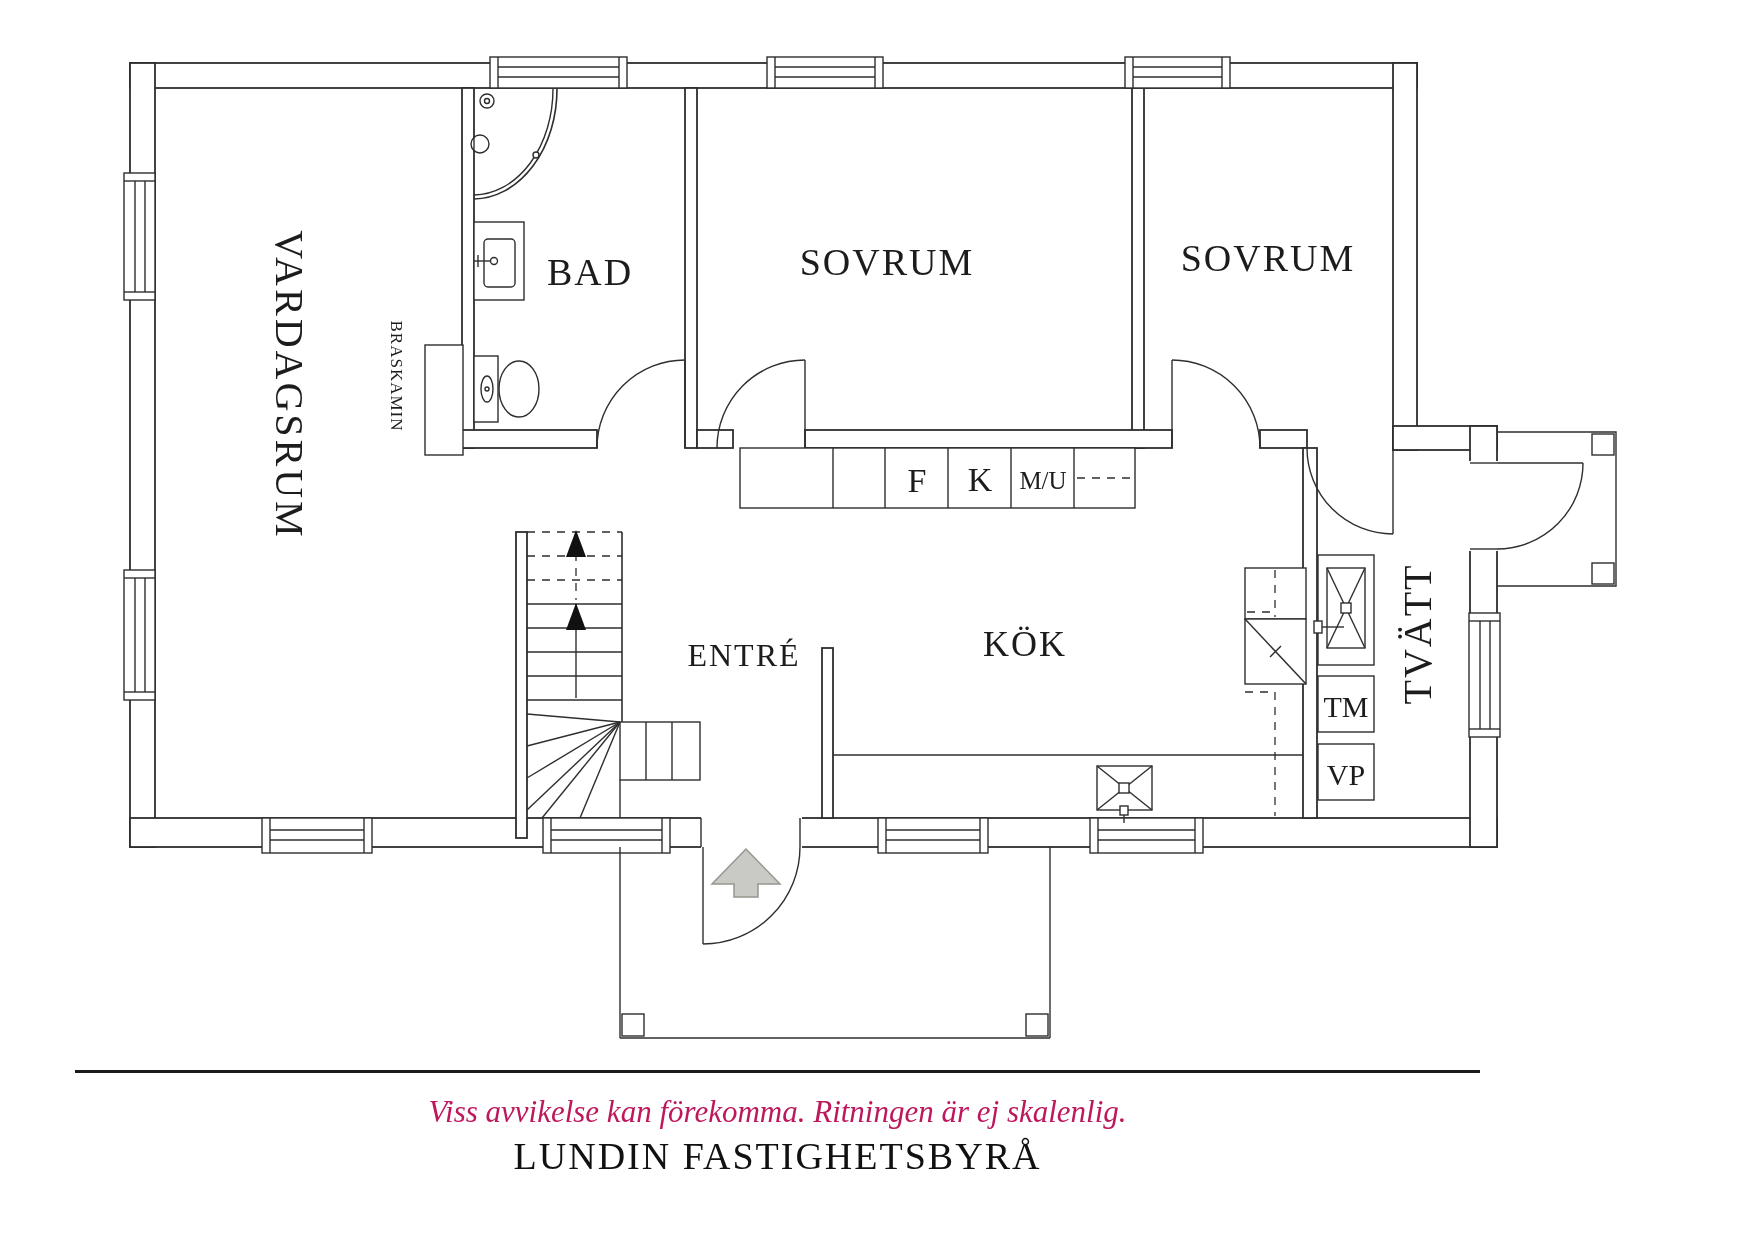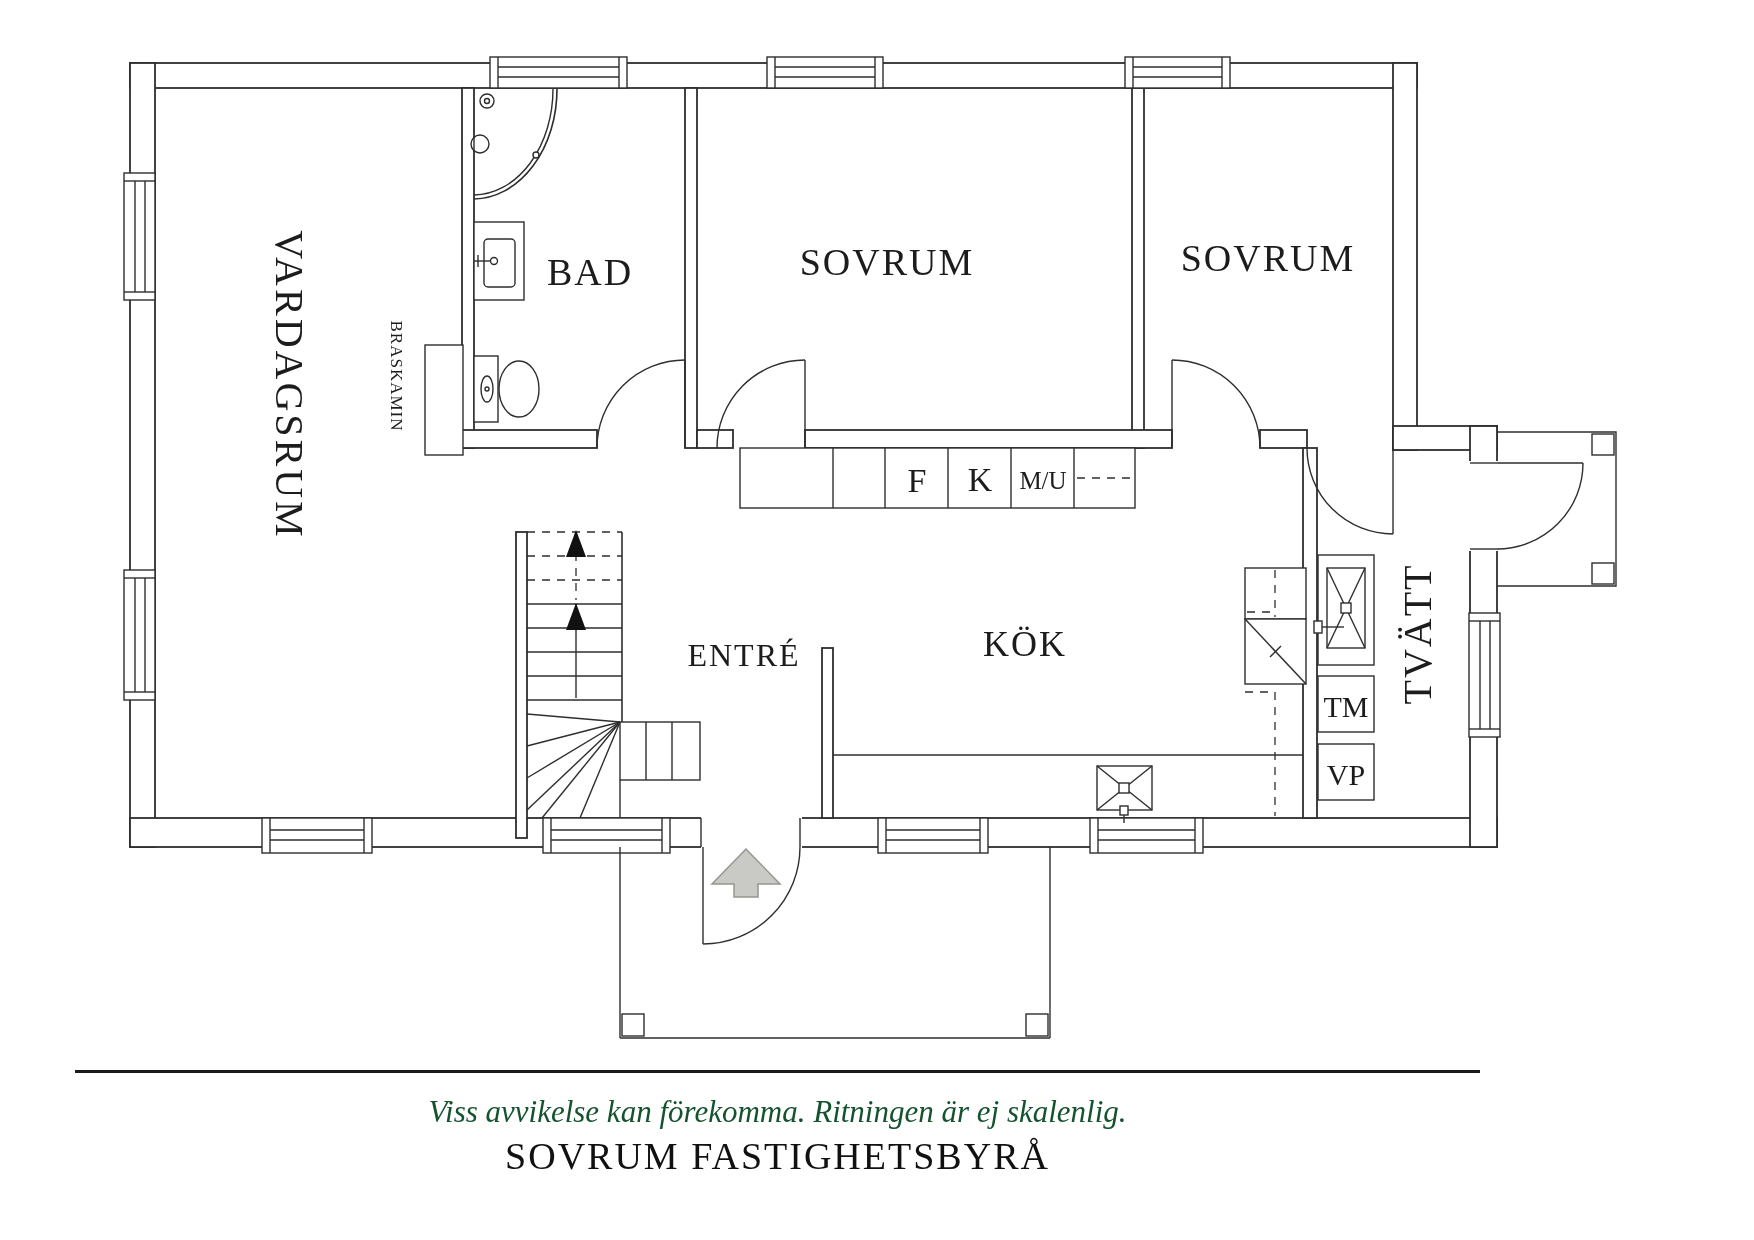--- a/index.html
+++ b/index.html
@@ -11,21 +11,21 @@
   .gap {fill:#ffffff;stroke:none;}
   .ln  {fill:none;stroke:#2e2e2e;stroke-width:1.4;}
   .ln2 {fill:none;stroke:#2e2e2e;stroke-width:1.6;}
   .dash{fill:none;stroke:#2e2e2e;stroke-width:1.3;stroke-dasharray:8 7;}
   .fx  {fill:#ffffff;stroke:#2e2e2e;stroke-width:1.4;}
   .blk {fill:#111111;stroke:none;}
   .label{fill:#1c1c1c;}
   
   .footer-rule{position:absolute;left:75px;top:1070px;width:1405px;border-top:3.5px solid #1a1a1a;}
   .disclaimer{position:absolute;left:75px;top:1094px;width:1405px;text-align:center;
-              font-style:italic;font-size:31px;color:#14532d;}
+              font-style:italic;font-size:31px;color:#be185d;}
   .brand{position:absolute;left:75px;top:1134px;width:1405px;text-align:center;
          font-size:38px;letter-spacing:2px;color:#111;}
 </style>
 </head>
 <body>
 
 <div class="page">
 
 <svg width="1754" height="1240" viewBox="0 0 1754 1240" xmlns="http://www.w3.org/2000/svg">
 
@@ -295,14 +295,14 @@
         <text x="917" y="480" text-anchor="middle" dominant-baseline="central" font-size="34" letter-spacing="0" class="label">F</text>
         <text x="980" y="479" text-anchor="middle" dominant-baseline="central" font-size="34" letter-spacing="0" class="label">K</text>
         <text x="1043" y="480" text-anchor="middle" dominant-baseline="central" font-size="25" letter-spacing="0" class="label">M/U</text>
         <text x="1346" y="706" text-anchor="middle" dominant-baseline="central" font-size="30" letter-spacing="0" class="label">TM</text>
         <text x="1346" y="774" text-anchor="middle" dominant-baseline="central" font-size="30" letter-spacing="0" class="label">VP</text>
       </g>
 </svg>
 
   <div class="footer-rule"></div>
   <div class="disclaimer">Viss avvikelse kan förekomma. Ritningen är ej skalenlig.</div>
-  <div class="brand">SOVRUM FASTIGHETSBYRÅ</div>
+  <div class="brand">LUNDIN FASTIGHETSBYRÅ</div>
 </div>
 
 </body></html>

